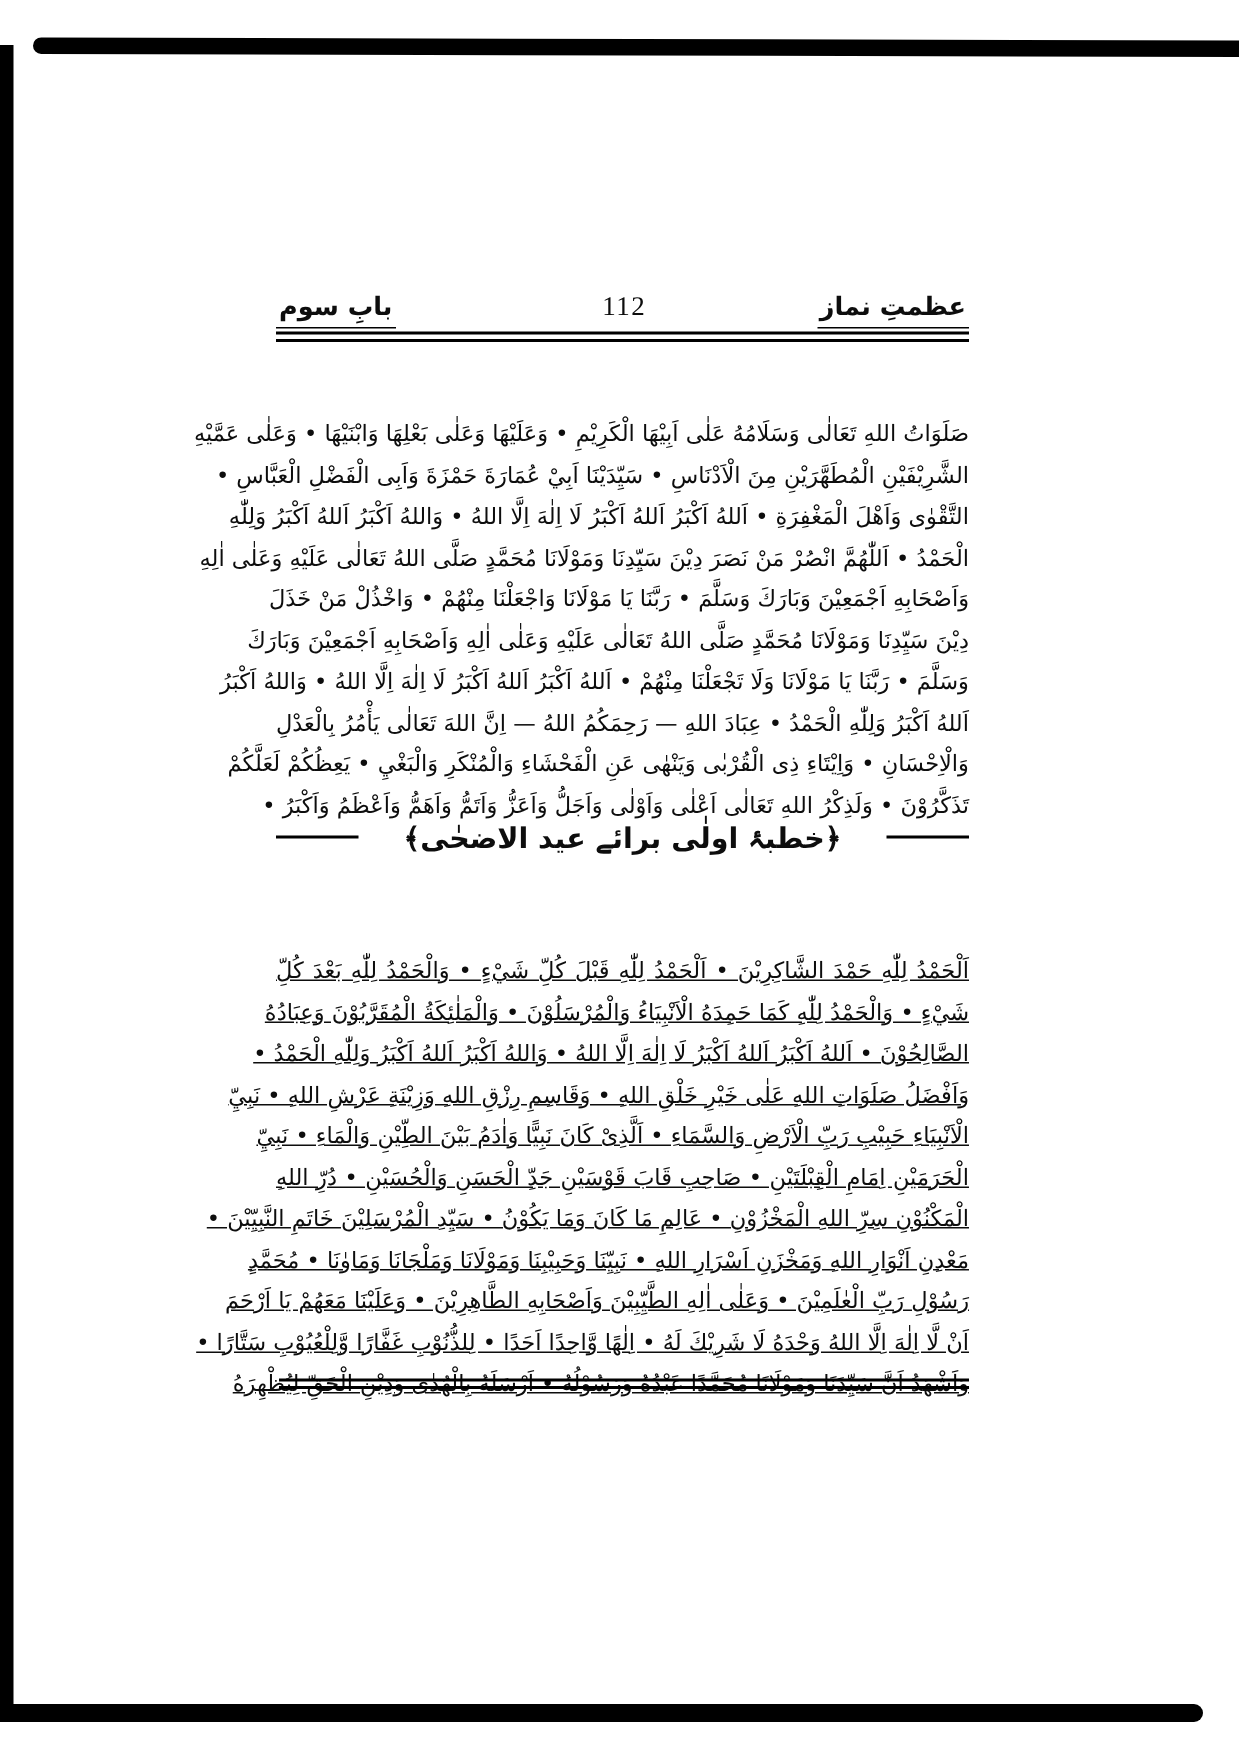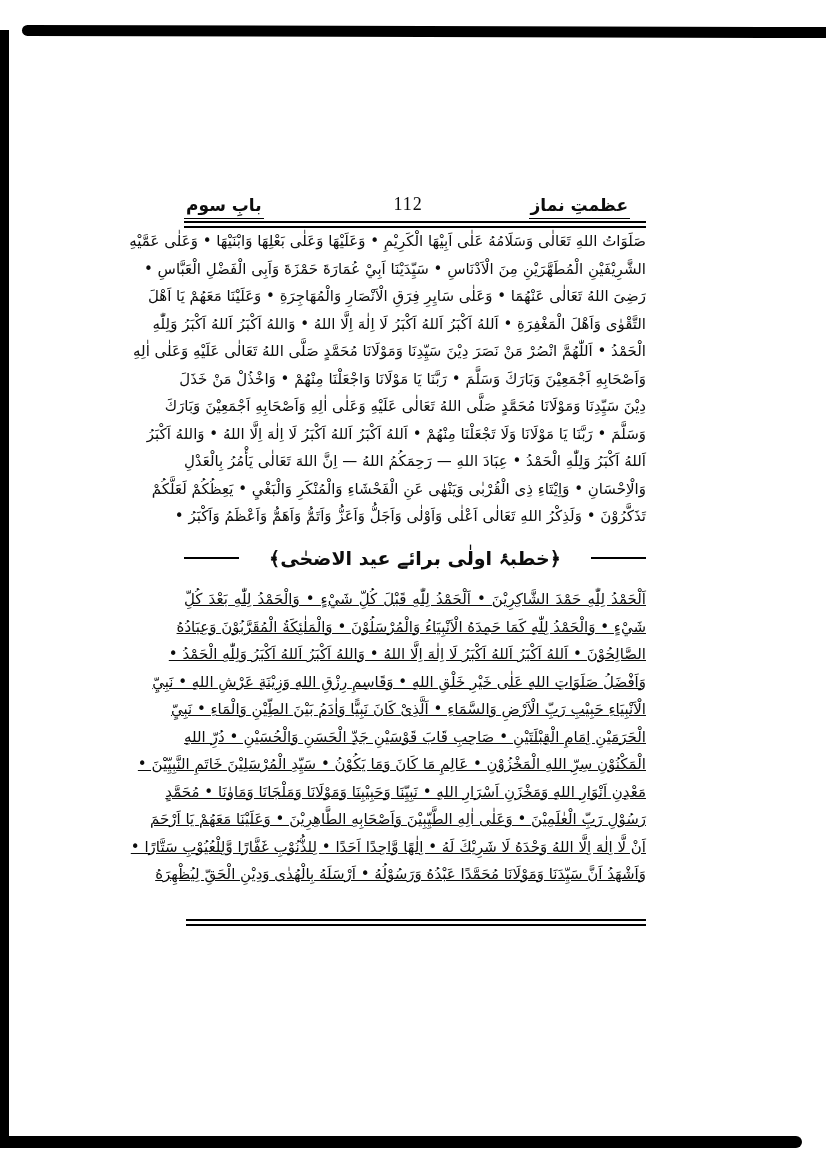--- a/index.html
+++ b/index.html
@@ -11,28 +11,28 @@
   
   .scanbar{position:absolute;background:#000000;}
   #scan-top{left:22px;top:26px;width:804px;height:11px;border-radius:6px 0 0 6px;transform:rotate(0.15deg);}
   #scan-left{left:0;top:30px;width:9px;height:1113px;}
   #scan-bottom{left:0;top:1136px;width:802px;height:12px;border-radius:0 6px 6px 0;}
   
   .content{position:absolute;left:184px;width:462px;}
   
   #header{top:183px;height:36px;display:flex;flex-direction:row;align-items:flex-end;justify-content:space-between;direction:rtl;}
   .htitle{font-weight:bold;font-size:17px;line-height:1.1;border-bottom:1.5px solid #000;padding:0 2px 3px 2px;}
-  #right-title{margin-right:16px;text-align:right;}
+  #right-title{margin-right:0px;text-align:right;}
   #left-title{margin-left:0;}
   #page-number{font-family:"Liberation Serif",serif;font-size:18px;letter-spacing:1px;padding-bottom:4px;transform:translateX(12px);}
   .double-rule{position:absolute;height:3px;border-top:2px solid #000;border-bottom:2px solid #000;}
   #header-rule{top:221px;width:462px;}
   #end-rule{top:919px;width:460px;left:186px;}
   
-  .para{position:absolute;direction:rtl;}
+  .para{position:absolute;direction:rtl;margin-top:48px;}
   #para1{top:228px;}
   #para2{top:586px;text-decoration:underline;}
   .tline{
     height:27.5px;line-height:27.5px;white-space:nowrap;
     font-size:15px;
     text-align:justify;text-align-last:justify;
     -moz-text-align-last:justify;
     overflow:visible;
   }
   
@@ -53,21 +53,20 @@
 <div class="content" id="header">
   <span class="htitle" id="right-title">عظمتِ نماز</span>
   <span id="page-number">112</span>
   <span class="htitle" id="left-title">بابِ سوم</span>
 </div>
 <div class="content double-rule" id="header-rule"></div>
 
 <div class="content para" id="para1">
   <div class="tline">صَلَوَاتُ اللهِ تَعَالٰى وَسَلَامُهُ عَلٰى اَبِيْهَا الْكَرِيْمِ • وَعَلَيْهَا وَعَلٰى بَعْلِهَا وَابْنَيْهَا • وَعَلٰى عَمَّيْهِ</div>
   <div class="tline">الشَّرِيْفَيْنِ الْمُطَهَّرَيْنِ مِنَ الْاَدْنَاسِ • سَيِّدَيْنَا اَبِيْ عُمَارَةَ حَمْزَةَ وَاَبِى الْفَضْلِ الْعَبَّاسِ •</div>
-  <div class="tline">رَضِىَ اللهُ تَعَالٰى عَنْهُمَا • وَعَلٰى سَايِرِ فِرَقِ الْاَنْصَارِ وَالْمُهَاجِرَةِ • وَعَلَيْنَا مَعَهُمْ يَا اَهْلَ</div>
   <div class="tline">التَّقْوٰى وَاَهْلَ الْمَغْفِرَةِ • اَللهُ اَكْبَرُ اَللهُ اَكْبَرُ لَا اِلٰهَ اِلَّا اللهُ • وَاللهُ اَكْبَرُ اَللهُ اَكْبَرُ وَلِلّٰهِ</div>
   <div class="tline">الْحَمْدُ • اَللّٰهُمَّ انْصُرْ مَنْ نَصَرَ دِيْنَ سَيِّدِنَا وَمَوْلَانَا مُحَمَّدٍ صَلَّى اللهُ تَعَالٰى عَلَيْهِ وَعَلٰى اٰلِهِ</div>
   <div class="tline">وَاَصْحَابِهِ اَجْمَعِيْنَ وَبَارَكَ وَسَلَّمَ • رَبَّنَا يَا مَوْلَانَا وَاجْعَلْنَا مِنْهُمْ • وَاخْذُلْ مَنْ خَذَلَ</div>
   <div class="tline">دِيْنَ سَيِّدِنَا وَمَوْلَانَا مُحَمَّدٍ صَلَّى اللهُ تَعَالٰى عَلَيْهِ وَعَلٰى اٰلِهِ وَاَصْحَابِهِ اَجْمَعِيْنَ وَبَارَكَ</div>
   <div class="tline">وَسَلَّمَ • رَبَّنَا يَا مَوْلَانَا وَلَا تَجْعَلْنَا مِنْهُمْ • اَللهُ اَكْبَرُ اَللهُ اَكْبَرُ لَا اِلٰهَ اِلَّا اللهُ • وَاللهُ اَكْبَرُ</div>
   <div class="tline">اَللهُ اَكْبَرُ وَلِلّٰهِ الْحَمْدُ • عِبَادَ اللهِ — رَحِمَكُمُ اللهُ — اِنَّ اللهَ تَعَالٰى يَأْمُرُ بِالْعَدْلِ</div>
   <div class="tline">وَالْاِحْسَانِ • وَاِيْتَاءِ ذِى الْقُرْبٰى وَيَنْهٰى عَنِ الْفَحْشَاءِ وَالْمُنْكَرِ وَالْبَغْيِ • يَعِظُكُمْ لَعَلَّكُمْ</div>
   <div class="tline">تَذَكَّرُوْنَ • وَلَذِكْرُ اللهِ تَعَالٰى اَعْلٰى وَاَوْلٰى وَاَجَلُّ وَاَعَزُّ وَاَتَمُّ وَاَهَمُّ وَاَعْظَمُ وَاَكْبَرُ •</div>
 </div>
 

